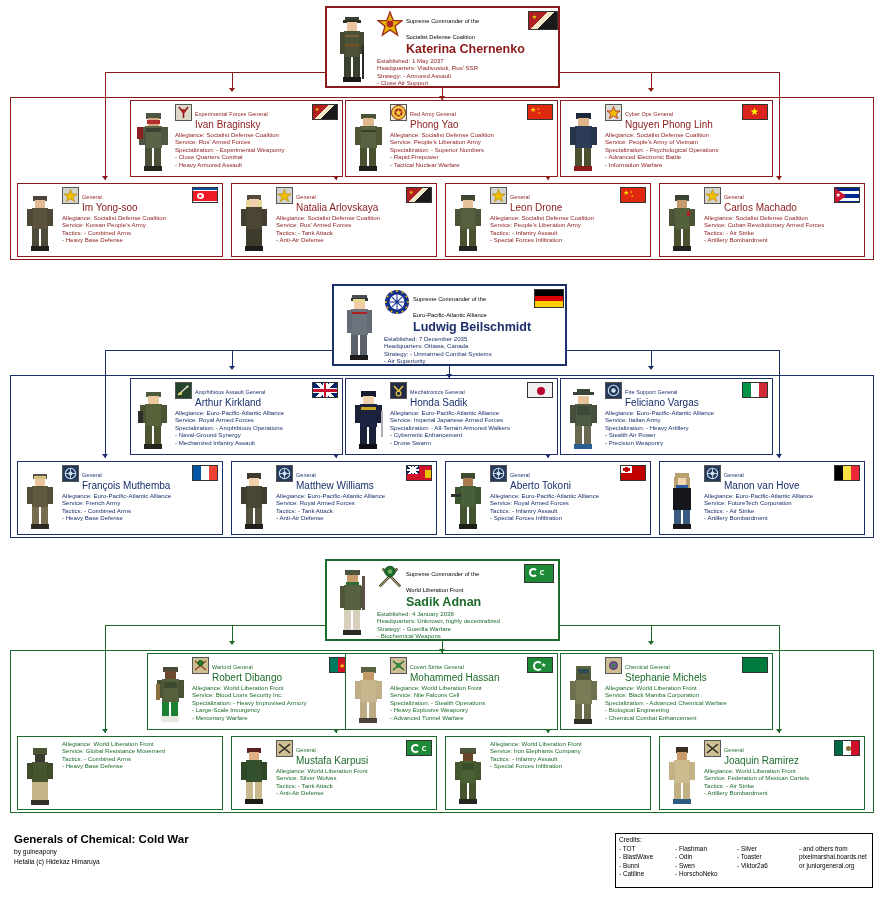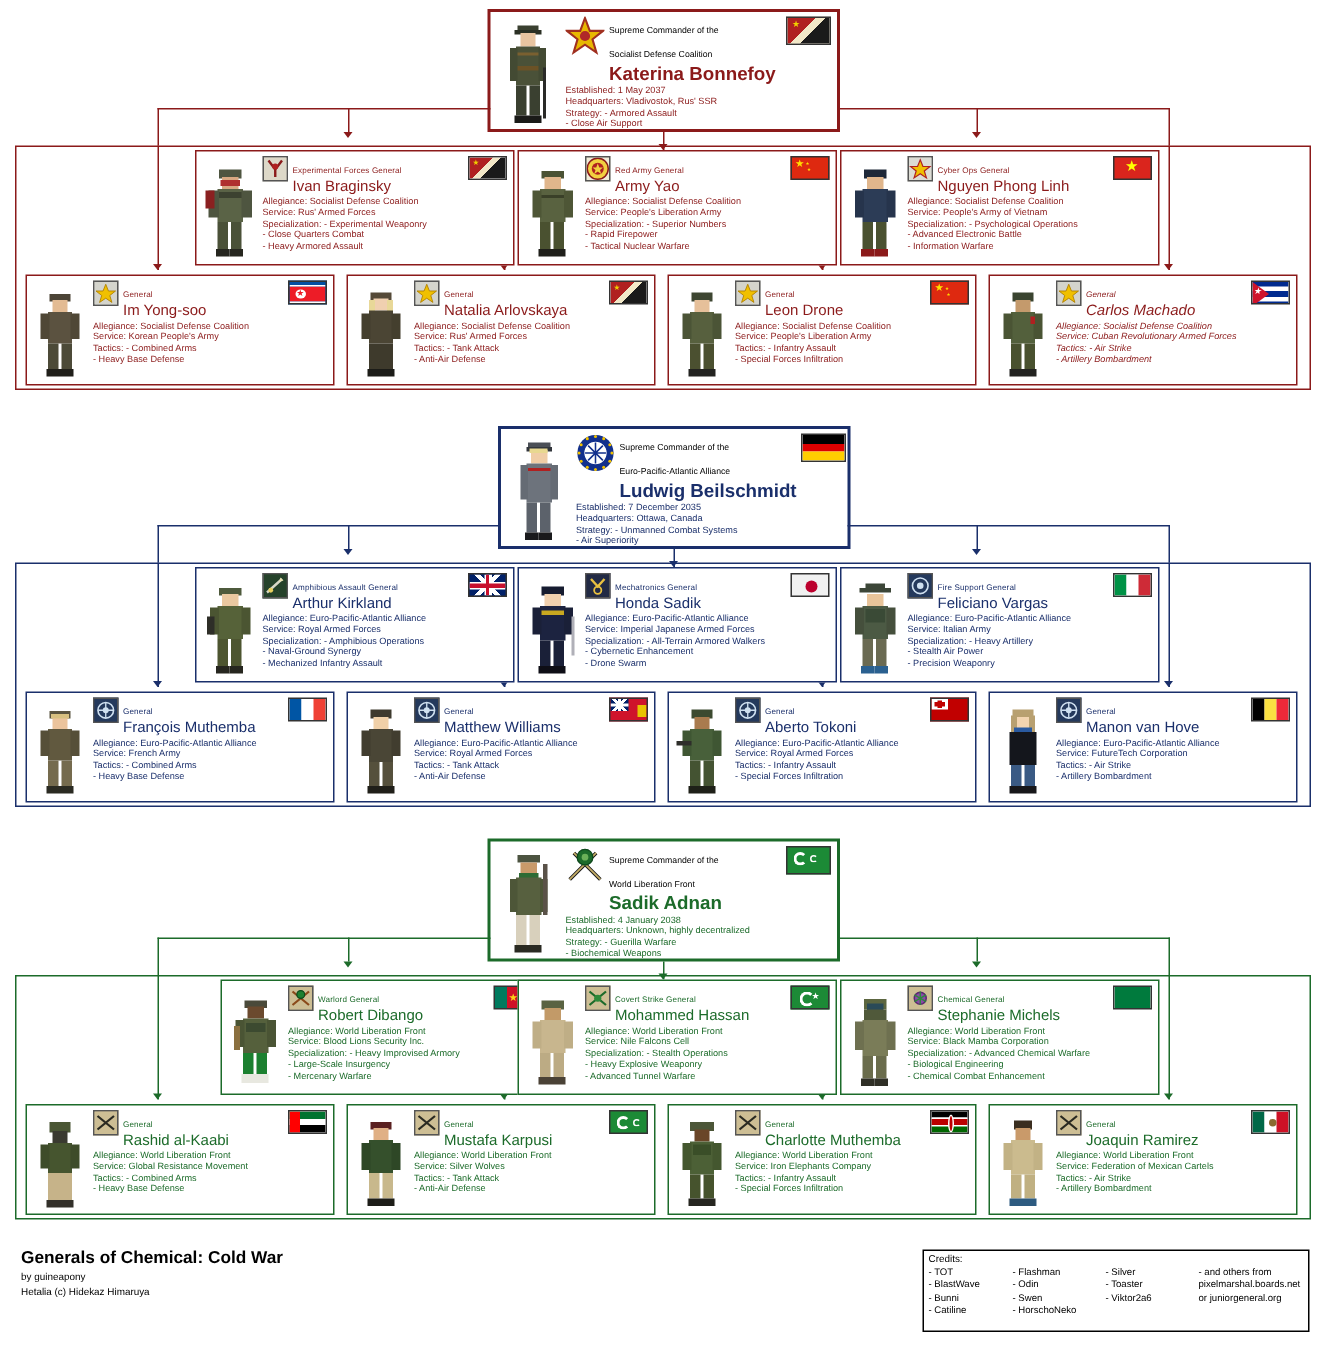--- a/index.html
+++ b/index.html
@@ -171,21 +171,21 @@
       <div class="titleline">
         <span class="emblem" style="border:none; display:flex; align-items:center; justify-content:center;">
           <svg width="26" height="26" viewBox="0 0 26 26">
               <polygon points="13,1 16.2,9.6 25,9.6 18,15.2 20.6,24 13,18.8 5.4,24 8,15.2 1,9.6 9.8,9.6" fill="#e8b800" stroke="#a03020" stroke-width="1.4"></polygon>
               <circle cx="13" cy="13" r="3.4" fill="#b02828"></circle>
             </svg>
         </span>
         <span class="namewrap">
           <span class="sup">Supreme Commander of the</span><br>
           <span class="sup">Socialist Defense Coalition</span>
-          <div class="pname">Katerina Bonnefoy</div>
+          <div class="pname">Katerina Chernenko</div>
         </span>
         <span class="flag" style="background:#e8e0d0;">
           <span class="fl" style="background:linear-gradient(135deg,#b02020 0%,#b02020 42%,#f2e8c8 42%,#f2e8c8 56%,#1a1a1a 56%,#1a1a1a 100%);"></span>
           <span class="star" style="left:3px; top:2px; color:#f0d000; font-size:6px;">★</span>
         </span>
       </div>
       <div class="rows">
         <div class="row">Established: 1 May 2037</div>
         <div class="row">Headquarters: Vladivostok, Rus' SSR</div>
         <div class="row">Strategy:          - Armored Assault</div>
@@ -278,21 +278,21 @@
       <div class="titleline">
         <span class="emblem" style="background:#f0ecd8;">
           <svg width="15" height="15" viewBox="0 0 15 15">
               <circle cx="7.5" cy="7.5" r="7" fill="#f2d040" stroke="#8b1a1a"></circle>
               <circle cx="7.5" cy="7.5" r="4" fill="#b02020"></circle>
               <polygon points="7.5,4 8.5,6.6 11,6.6 9,8.4 9.8,11 7.5,9.4 5.2,11 6,8.4 4,6.6 6.5,6.6" fill="#f2d040"></polygon>
             </svg>
         </span>
         <span class="namewrap">
           <span class="rank">Red Army General</span>
-          <div class="pname">Army Yao</div>
+          <div class="pname">Phong Yao</div>
         </span>
         <span class="flag" style="background:#de2910;">
           <span class="star" style="left:2px; top:1px; font-size:7px; color:#ffde00;">★</span>
           <span class="star" style="left:9px; top:1px; font-size:3px; color:#ffde00;">★</span>
           <span class="star" style="left:10px; top:5px; font-size:3px; color:#ffde00;">★</span>
         </span>
       </div>
       <div class="rows">
         <div class="row">Allegiance: Socialist Defense Coalition</div>
         <div class="row">Service: People's Liberation Army</div>
@@ -461,21 +461,21 @@
       </div>
       <div class="rows">
         <div class="row">Allegiance: Socialist Defense Coalition</div>
         <div class="row">Service: People's Liberation Army</div>
         <div class="row">Tactics: - Infantry Assault</div>
         <div class="row">              - Special Forces Infiltration</div>
       </div>
     </div>
   </div>
 
-  <div class="card f-red" style="left:659px; top:183px; width:206px; height:74px;font-style:italic;">
+  <div class="card f-red" style="left:659px; top:183px; width:206px; height:74px;">
     <div class="portrait">
       <svg width="38" height="64" viewBox="0 0 38 64">
         <rect x="12" y="4" width="14" height="6" fill="#3a4430"></rect>
         <rect x="14" y="9" width="10" height="8" fill="#c49a6c"></rect>
         <rect x="11" y="17" width="16" height="21" fill="#53603c"></rect>
         <rect x="6" y="18" width="6" height="17" fill="#4a5434"></rect>
         <rect x="26" y="18" width="6" height="17" fill="#4a5434"></rect>
         <rect x="24" y="20" width="3" height="5" fill="#b02020"></rect>
         <rect x="11" y="38" width="7" height="17" fill="#49512f"></rect>
         <rect x="20" y="38" width="7" height="17" fill="#49512f"></rect>
@@ -1116,38 +1116,20 @@
         <rect x="14" y="10" width="10" height="8" fill="#3a3a30"></rect>
         <rect x="11" y="18" width="16" height="20" fill="#46552f"></rect>
         <rect x="6" y="19" width="6" height="16" fill="#3e4c2a"></rect>
         <rect x="26" y="19" width="6" height="16" fill="#3e4c2a"></rect>
         <rect x="11" y="38" width="16" height="18" fill="#c6b389"></rect>
         <rect x="10" y="56" width="9" height="5" fill="#33302a"></rect>
         <rect x="19" y="56" width="9" height="5" fill="#33302a"></rect>
       </svg>
     </div>
     <div class="body">
-      <div class="titleline">
-        <span class="emblem" style="background:#cdbe94;">
-          <svg width="15" height="15" viewBox="0 0 15 15">
-              <rect width="15" height="15" fill="#cdbe94"></rect>
-              <path d="M2 12 L13 3 M13 12 L2 3" stroke="#2a2a22" stroke-width="1.5"></path>
-            </svg>
-        </span>
-        <span class="namewrap">
-          <span class="rank">General</span>
-          <div class="pname">Rashid al-Kaabi</div>
-        </span>
-        <span class="flag" style="background:#fff;">
-          <span class="stripe" style="top:0; height:33.4%; background:#00732f;"></span>
-          <span class="stripe" style="top:33.4%; height:33.3%; background:#fff;"></span>
-          <span class="stripe" style="top:66.7%; height:33.3%; background:#000;"></span>
-          <span class="vstripe" style="left:0; width:7px; background:#ff0000;"></span>
-        </span>
-      </div>
       <div class="rows">
         <div class="row">Allegiance: World Liberation Front</div>
         <div class="row">Service: Global Resistance Movement</div>
         <div class="row">Tactics: - Combined Arms</div>
         <div class="row">              - Heavy Base Defense</div>
       </div>
     </div>
   </div>
 
   <div class="card f-green" style="left:231px; top:736px; width:206px; height:74px;">
@@ -1199,40 +1181,20 @@
         <rect x="13" y="19" width="12" height="7" fill="#3a4e28"></rect>
         <rect x="6" y="18" width="6" height="18" fill="#44572f"></rect>
         <rect x="26" y="18" width="6" height="18" fill="#44572f"></rect>
         <rect x="11" y="39" width="7" height="16" fill="#46532d"></rect>
         <rect x="20" y="39" width="7" height="16" fill="#46532d"></rect>
         <rect x="10" y="55" width="9" height="5" fill="#262620"></rect>
         <rect x="19" y="55" width="9" height="5" fill="#262620"></rect>
       </svg>
     </div>
     <div class="body">
-      <div class="titleline">
-        <span class="emblem" style="background:#cdbe94;">
-          <svg width="15" height="15" viewBox="0 0 15 15">
-              <rect width="15" height="15" fill="#cdbe94"></rect>
-              <path d="M2 12 L13 3 M13 12 L2 3" stroke="#2a2a22" stroke-width="1.5"></path>
-            </svg>
-        </span>
-        <span class="namewrap">
-          <span class="rank">General</span>
-          <div class="pname">Charlotte Muthemba</div>
-        </span>
-        <span class="flag" style="background:#fff;">
-          <span class="stripe" style="top:0; height:30%; background:#000;"></span>
-          <span class="stripe" style="top:30%; height:8%; background:#fff;"></span>
-          <span class="stripe" style="top:38%; height:24%; background:#bb0000;"></span>
-          <span class="stripe" style="top:62%; height:8%; background:#fff;"></span>
-          <span class="stripe" style="top:70%; height:30%; background:#006600;"></span>
-          <span style="position:absolute; left:11px; top:2px; width:4px; height:12px; background:#bb0000; border:1px solid #fff; border-radius:50%;"></span>
-        </span>
-      </div>
       <div class="rows">
         <div class="row">Allegiance: World Liberation Front</div>
         <div class="row">Service: Iron Elephants Company</div>
         <div class="row">Tactics: - Infantry Assault</div>
         <div class="row">              - Special Forces Infiltration</div>
       </div>
     </div>
   </div>
 
   <div class="card f-green" style="left:659px; top:736px; width:206px; height:74px;">

